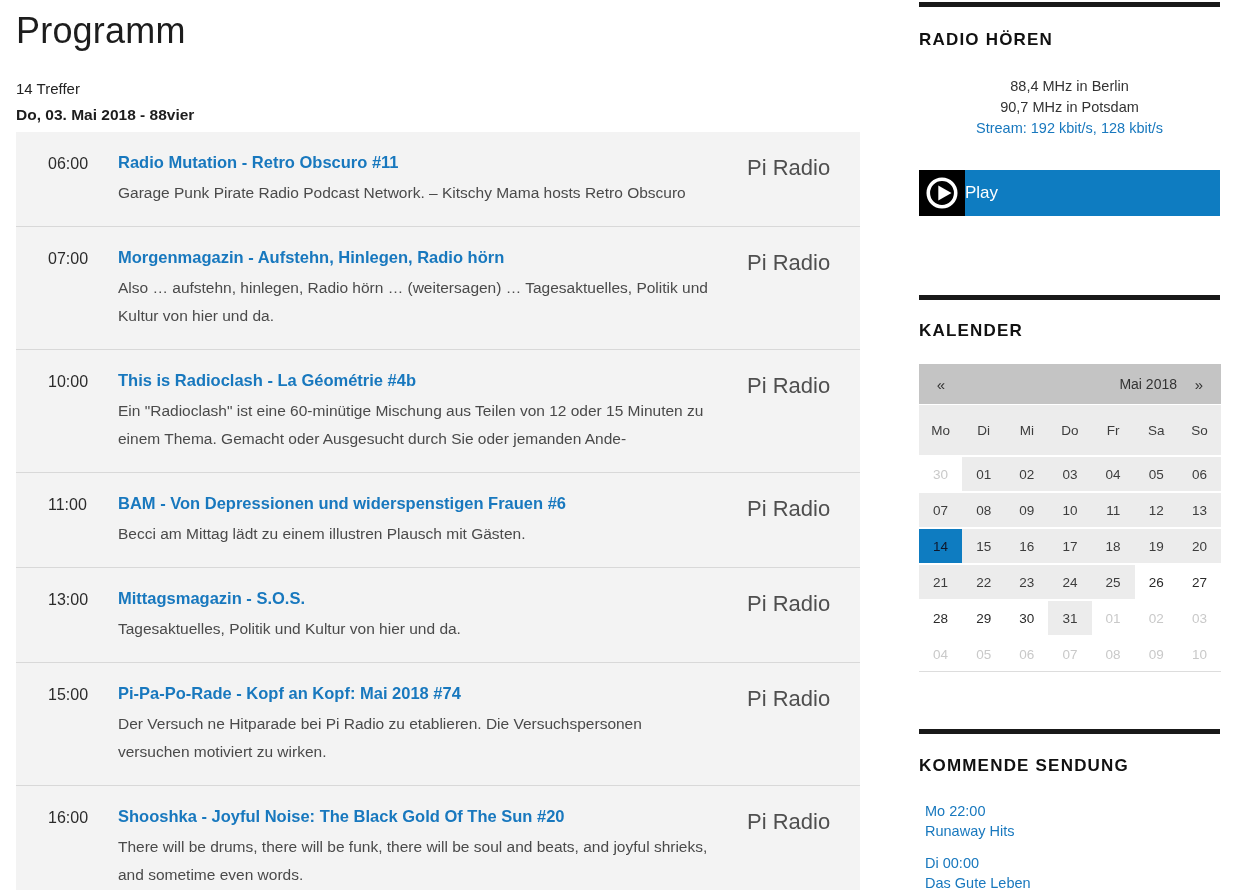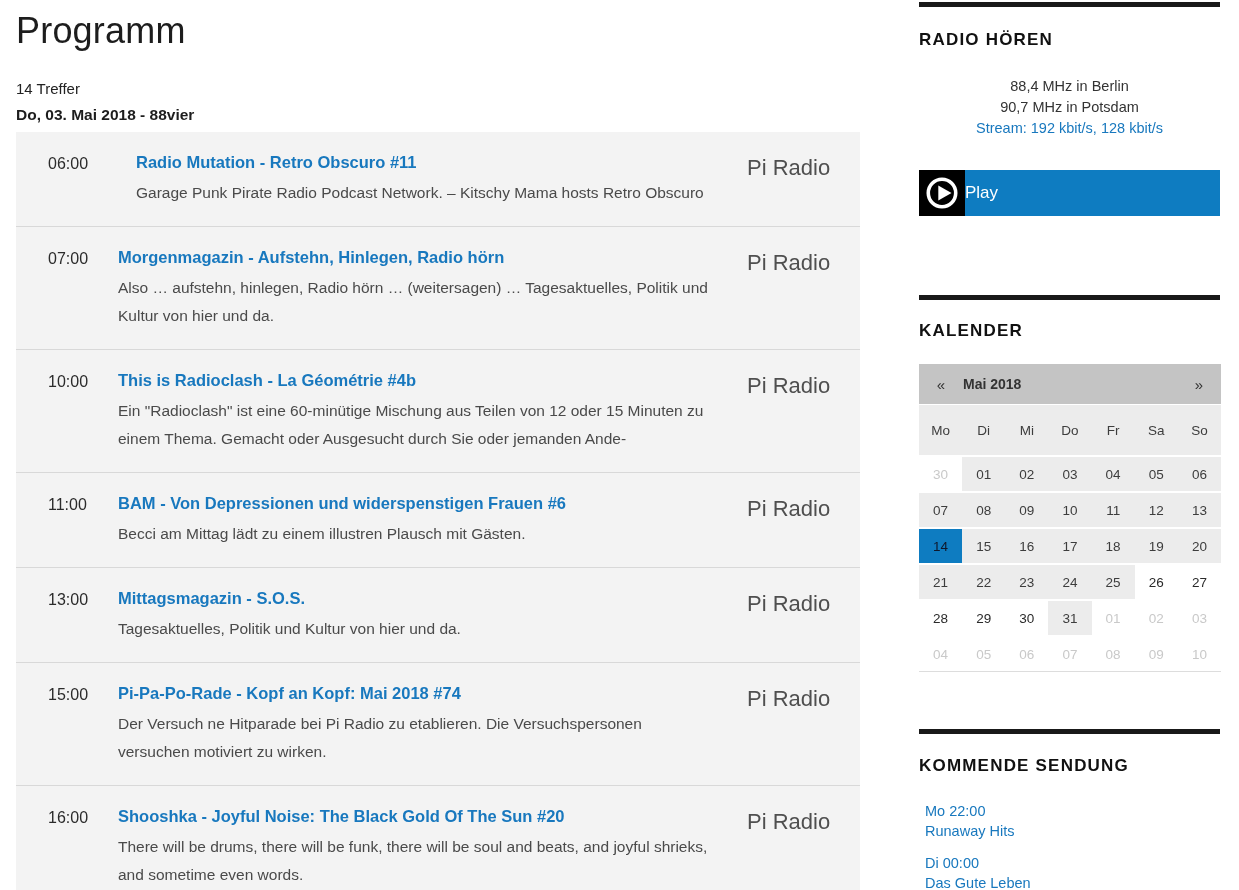--- a/index.html
+++ b/index.html
@@ -18,21 +18,21 @@
 
   
   .main{position:absolute;left:16px;top:0;width:844px;}
   .page-title{font-size:36px;font-weight:400;color:#1d1d1d;margin-top:10px;letter-spacing:.2px;}
   .results-count{font-size:15px;color:#222;margin-top:28px;}
   .day-heading{font-size:15.5px;font-weight:700;color:#1d1d1d;margin-top:9px;margin-bottom:8px;}
 
   .program-list{width:844px;}
   .program-row{background:var(--row-bg);display:flex;align-items:flex-start;
     padding:21px 0 19px 32px;border-top:1px solid #d8d8d8;}
-  .program-row:first-child{border-top:none;gap:18px;}
+  .program-row:first-child{border-top:none;}
   .program-time{width:70px;font-size:16px;color:#2b2b2b;padding-top:2px;flex:none;}
   .program-content{width:590px;flex:none;}
   .program-title{font-size:16.5px;font-weight:700;color:var(--link-blue);text-decoration:none;display:inline-block;cursor:pointer;}
   .program-desc{font-size:15.5px;color:#4a4a4a;line-height:28px;margin-top:7px;max-width:592px;}
   .program-station{margin-left:auto;width:113px;flex:none;font-size:22px;color:#4f4f4f;padding-top:2px;}
 
   
   .sidebar{position:absolute;left:919px;top:0;width:301px;}
   .black-bar{height:5px;background:#191919;width:100%;}
   .black-bar.top{margin-top:2px;}
@@ -46,21 +46,21 @@
   .play-icon-box{width:46px;height:46px;background:#000;flex:none;display:flex;align-items:center;justify-content:center;}
   .play-bar{flex:1;background:var(--accent-blue);display:flex;align-items:center;}
   .play-label{color:#fff;font-size:17px;padding-left:0;}
 
   .divider-2{margin-top:79px;}
   .h-kalender{margin-top:21px;}
 
   .calendar{margin-top:23px;width:302px;border-bottom:1px solid #ddd;}
   .cal-header{height:40px;background:var(--cal-header-bg);display:flex;align-items:center;font-size:14px;color:#333;}
   .cal-nav{width:44px;text-align:center;font-size:15px;color:#333;cursor:pointer;}
-  .cal-month{flex:1;text-align:left;font-weight:bold;}
+  .cal-month{flex:1;text-align:right;}
   .cal-daynames{height:50px;background:var(--cal-cell-bg);display:grid;grid-template-columns:repeat(7,1fr);margin-top:1px;}
   .cal-dayname{display:flex;align-items:center;justify-content:center;font-size:13.5px;color:#3d3d3d;}
   .cal-week{height:34px;display:grid;grid-template-columns:repeat(7,1fr);margin-top:2px;}
   .cal-cell{display:flex;align-items:center;justify-content:center;font-size:13.5px;color:#3d3d3d;background:#fff;}
   .cal-cell.event{background:var(--cal-cell-bg);cursor:pointer;}
   .cal-cell.selected{background:var(--accent-blue);color:#0f172a;cursor:pointer;text-align:center;}
   .cal-cell.muted{color:var(--muted-text);background:#fff;}
   .cal-cell.plain{background:#fff;color:#2a2a2a;}
 
   .divider-3{margin-top:57px;}

